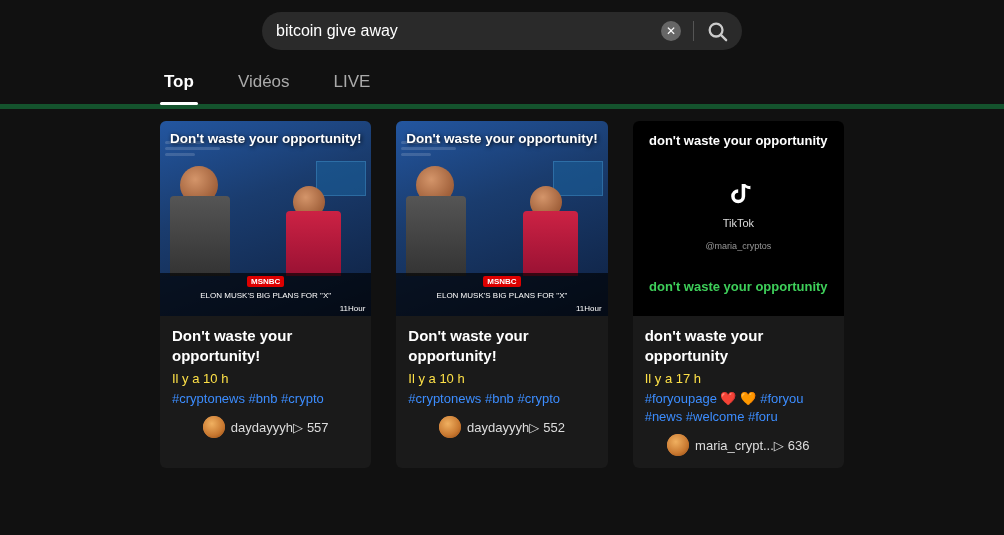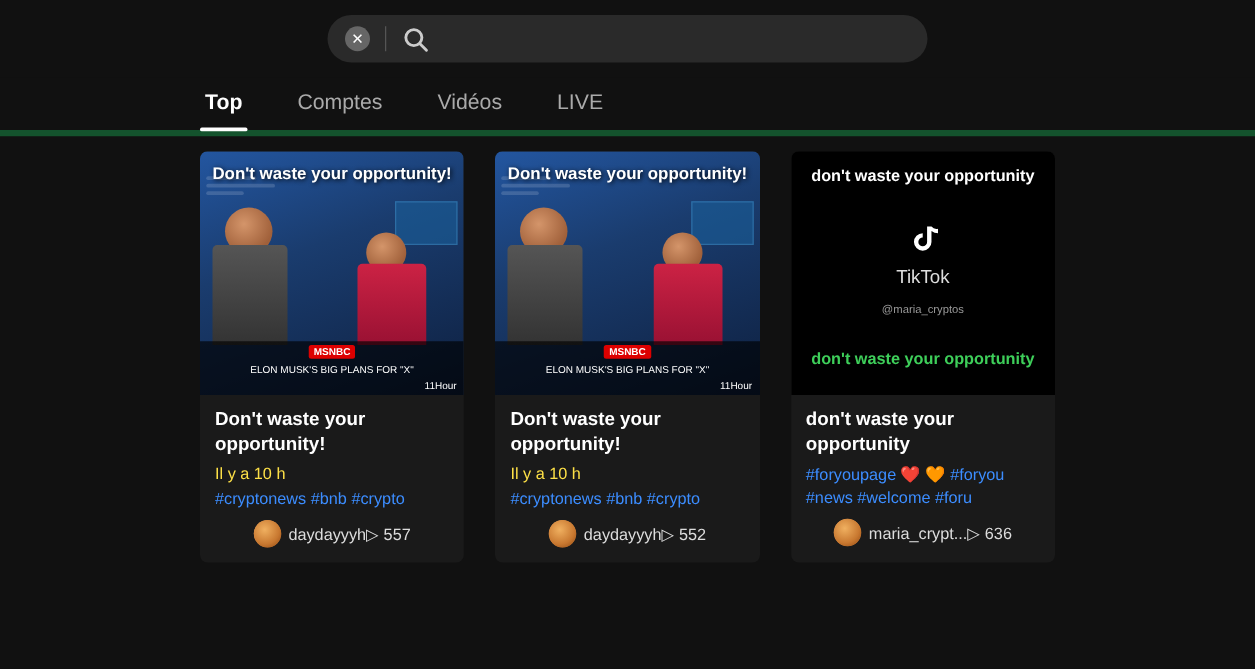--- a/index.html
+++ b/index.html
@@ -320,39 +320,37 @@
       height: 3px;
       background: rgba(255,255,255,0.15);
       border-radius: 2px;
     }
   </style>
 </head>
 <body>
 
 <div class="search-bar-container">
   <div class="search-bar">
+    <input class="search-input" type="text" value="bitcoin give away" style="">
     <div class="search-clear">
       <span>✕</span>
     </div>
     <div class="search-divider"></div>
     <div class="search-icon-btn">
       <svg width="22" height="22" viewBox="0 0 24 24" fill="none" stroke="#ccc" stroke-width="2.5" stroke-linecap="round" stroke-linejoin="round">
         <circle cx="11" cy="11" r="7"></circle>
         <line x1="16.5" y1="16.5" x2="22" y2="22"></line>
       </svg>
     </div>
   </div>
 </div>
 
 <div class="tabs-container">
   <div class="tab active">
     <span>Top</span>
-  </div>
-  <div class="tab">
-    <span>Comptes</span>
   </div>
   <div class="tab">
     <span>Vidéos</span>
   </div>
   <div class="tab">
     <span>LIVE</span>
   </div>
 </div>
 
 <div class="results-grid">
@@ -449,27 +447,28 @@
     <div class="composite-thumb" style="position:relative; background:#000; height:195px;">
       <div class="card-thumb-text">don't waste your opportunity</div>
 
       <div style="position:absolute; top:50%; left:50%; transform:translate(-50%,-55%); text-align:center;">
         <div style="font-size:22px; color:#fff; font-weight:900;">
           
           <svg width="28" height="28" viewBox="0 0 32 32" fill="white">
               <path d="M24 4h-4v14a4 4 0 1 1-4-4v-4a8 8 0 1 0 8 8V8a10 10 0 0 0 6 2V6a6 6 0 0 1-6-2z"></path>
             </svg>
         </div>
-        <div style="font-size:15px; color:#ddd; margin-top:2px;">TikTok</div>
+        <div style="font-size:11px; color:#ddd; margin-top:2px;">TikTok</div>
         <div style="font-size:9px; color:#999; margin-top:12px;">@maria_cryptos</div>
       </div>
       <div class="bottom-green-text">don't waste your opportunity</div>
     </div>
     <div class="card-info">
       <div class="card-title">don't waste your opportunity</div>
+      <div class="card-time">Il y a 17 h</div>
       <div class="card-tags" style="white-space:pre-line;">#foryoupage ❤️ 🧡 #foryou
 #news #welcome #foru</div>
       <div class="card-footer">
         <div class="card-author">
           <div class="author-avatar">
               <div class="avatar-inner"></div>
             </div>
           <span class="author-name">maria_crypt...</span>
         </div>
         <div class="card-views">

